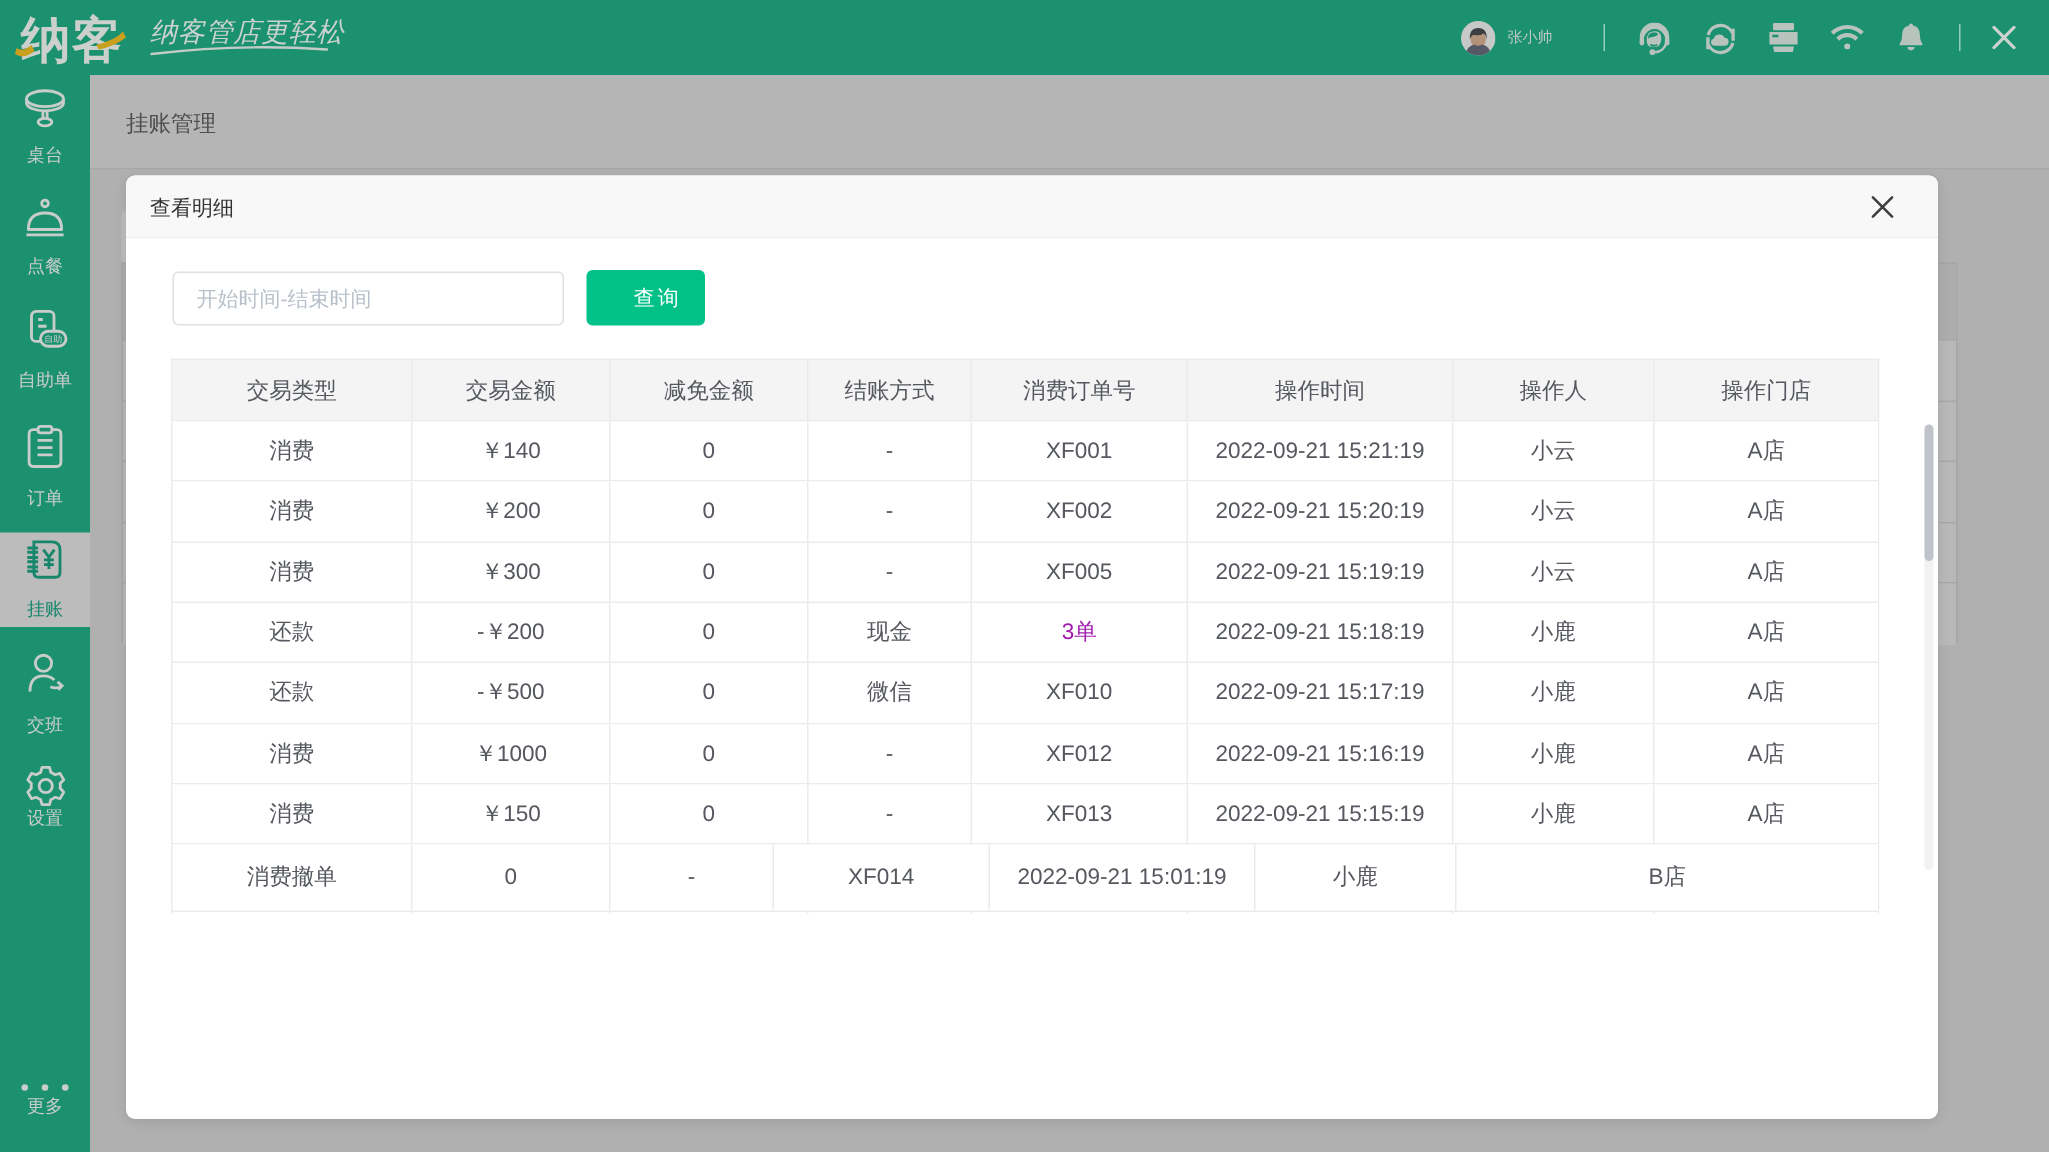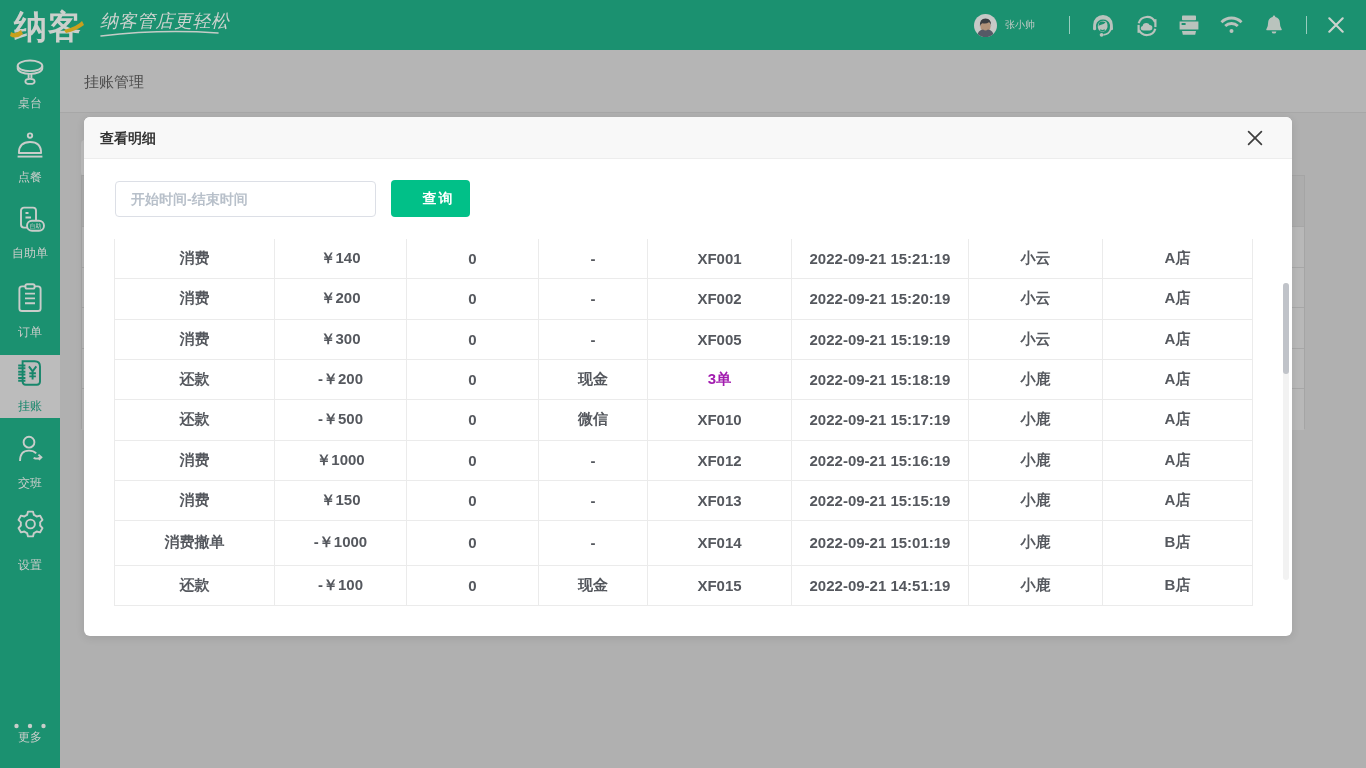--- a/index.html
+++ b/index.html
@@ -26,21 +26,21 @@
   .tico { position:absolute; top:15px; }
   
   #content { position:absolute; left:60px; top:50px; width:1306px; height:718px; background:#b0b0b0; z-index:1; }
   #pg-titlebar { position:absolute; left:0; top:0; width:1306px; height:63px; background:#b5b5b5; border-bottom:1px solid #a7a7a7;text-align:center; }
   #pg-title { position:absolute; left:24px; top:23px; font-size:15px; color:#4e4e4e; }
   #pg-panel { position:absolute; left:21px; top:90px; width:260px; height:36px; background:#bdbdbd; border-radius:4px; }
   #pg-table { position:absolute; left:21px; top:125px; width:1224px; height:254px; border:1px solid #a5a5a5; }
   .pg-thead { height:51px; background:#adadad; border-bottom:1px solid #a7a7a7; }
   .pg-trow { height:40.6px; background:#b8b8b8; border-bottom:1px solid #a7a7a7; }
   
-  #dialog { position:absolute; left:84px; top:117px; width:1208px; height:519px; background:#ffffff; border-radius:6px; z-index:10; box-shadow:0 2px 8px rgba(0,0,0,0.10);font-weight:bold; }
+  #dialog { position:absolute; left:84px; top:117px; width:1208px; height:629px; background:#ffffff; border-radius:6px; z-index:10; box-shadow:0 2px 8px rgba(0,0,0,0.10); }
   #dlg-header { position:absolute; left:0; top:0; width:1208px; height:42px; background:#f8f8f8; border-bottom:1px solid #ededed; border-radius:6px 6px 0 0; }
   #dlg-title { position:absolute; left:16px; top:13px; font-size:14px; color:#333; }
   #dlg-close { position:absolute; right:29px; top:13px; }
   #dlg-input { position:absolute; left:31px; top:64px; width:261px; height:36px; border:1px solid #dcdfe6; border-radius:4px; background:#fff; }
   #dlg-input span { position:absolute; left:15px; top:9px; font-size:14px; color:#b8c0ca; }
   #dlg-btn { position:absolute; left:307px; top:63px; width:79px; height:37px; background:#01c088; border-radius:4px; color:#fff; font-size:14px; text-align:center; line-height:37px; letter-spacing:2px;padding-left:16px; }
   
   #tbl { position:absolute; left:30px; top:122px; width:1139px; height:369.5px; overflow:hidden; }
   .trow { display:flex; border-bottom:1px solid #ebebeb; background:#fff; }
   .trow.head { background:#f4f4f5; height:42px; border-top:1px solid #ebebeb; }
@@ -183,21 +183,21 @@
         <path d="M5 27 Q5 16.6 14 16.6 Q18.6 16.6 21.2 19.4"></path>
         <path d="M18.6 23.8 Q22.4 25.6 26 23.4 M23.4 20.6 L26.4 23.2 L23.8 25.8"></path>
       </svg>
       <span class="lbl" style="top:41px;">交班</span>
     </div>
     <div class="sb-item" style="top:459px;">
       <svg width="31" height="31" viewBox="0 0 31 31" class="sico">
         <path d="M13 2.6 L18 2.6 L18.9 5.9 A10.3 10.3 0 0 1 21.7 7.5 L25 6.6 L27.5 10.9 L25.1 13.3 A10.3 10.3 0 0 1 25.1 16.5 L27.5 19.1 L25 23.4 L21.7 22.5 A10.3 10.3 0 0 1 18.9 24.1 L18 27.4 L13 27.4 L12.1 24.1 A10.3 10.3 0 0 1 9.3 22.5 L6 23.4 L3.5 19.1 L5.9 16.5 A10.3 10.3 0 0 1 5.9 13.3 L3.5 10.9 L6 6.6 L9.3 7.5 A10.3 10.3 0 0 1 12.1 5.9 Z" stroke-linejoin="round"></path>
         <circle cx="15.5" cy="15" r="4.4"></circle>
       </svg>
-      <span class="lbl" style="top:48px;">设置</span>
+      <span class="lbl" style="top:28px;">设置</span>
     </div>
     <div class="sb-item" style="top:666px;">
       <svg width="36" height="8" viewBox="0 0 36 8" class="sico">
         <circle cx="4.5" cy="4" r="2.2" fill="#c9cdca" stroke="none"></circle>
         <circle cx="18" cy="4" r="2.2" fill="#c9cdca" stroke="none"></circle>
         <circle cx="31.5" cy="4" r="2.2" fill="#c9cdca" stroke="none"></circle>
       </svg>
       <span class="lbl" style="top:13px;">更多</span>
     </div>
   </div>
@@ -207,20 +207,30 @@
       <div id="dlg-title">查看明细</div>
       <svg id="dlg-close" width="16" height="16" viewBox="0 0 16 16">
           <path d="M1.6 1.6 L14.4 14.4 M14.4 1.6 L1.6 14.4" stroke="#3e3e3e" stroke-width="1.7" stroke-linecap="round"></path>
         </svg>
     </div>
     <div id="dlg-input">
         <span>开始时间-结束时间</span>
       </div>
     <div id="dlg-btn">查询</div>
     <div id="tbl">
+      <div class="trow head">
+        <div class="tcell c1">交易类型</div>
+          <div class="tcell c2">交易金额</div>
+          <div class="tcell c3">减免金额</div>
+          <div class="tcell c4">结账方式</div>
+          <div class="tcell c5">消费订单号</div>
+          <div class="tcell c6">操作时间</div>
+          <div class="tcell c7">操作人</div>
+          <div class="tcell c8">操作门店</div>
+      </div>
       <div class="trow body">
           <div class="tcell c1">消费</div>
           <div class="tcell c2">￥140</div>
           <div class="tcell c3">0</div>
           <div class="tcell c4">-</div>
           <div class="tcell c5">XF001</div>
           <div class="tcell c6">2022-09-21 15:21:19</div>
           <div class="tcell c7">小云</div>
           <div class="tcell c8">A店</div>
         </div>
@@ -279,21 +289,20 @@
           <div class="tcell c2">￥150</div>
           <div class="tcell c3">0</div>
           <div class="tcell c4">-</div>
           <div class="tcell c5">XF013</div>
           <div class="tcell c6">2022-09-21 15:15:19</div>
           <div class="tcell c7">小鹿</div>
           <div class="tcell c8">A店</div>
         </div>
       <div class="trow body" style="height:44.4px;">
           <div class="tcell c1">消费撤单</div>
-          <div class="tcell c2">-￥1000</div>
           <div class="tcell c3">0</div>
           <div class="tcell c4">-</div>
           <div class="tcell c5">XF014</div>
           <div class="tcell c6">2022-09-21 15:01:19</div>
           <div class="tcell c7">小鹿</div>
           <div class="tcell c8">B店</div>
         </div>
       <div class="trow body">
           <div class="tcell c1">还款</div>
           <div class="tcell c2">-￥100</div>

